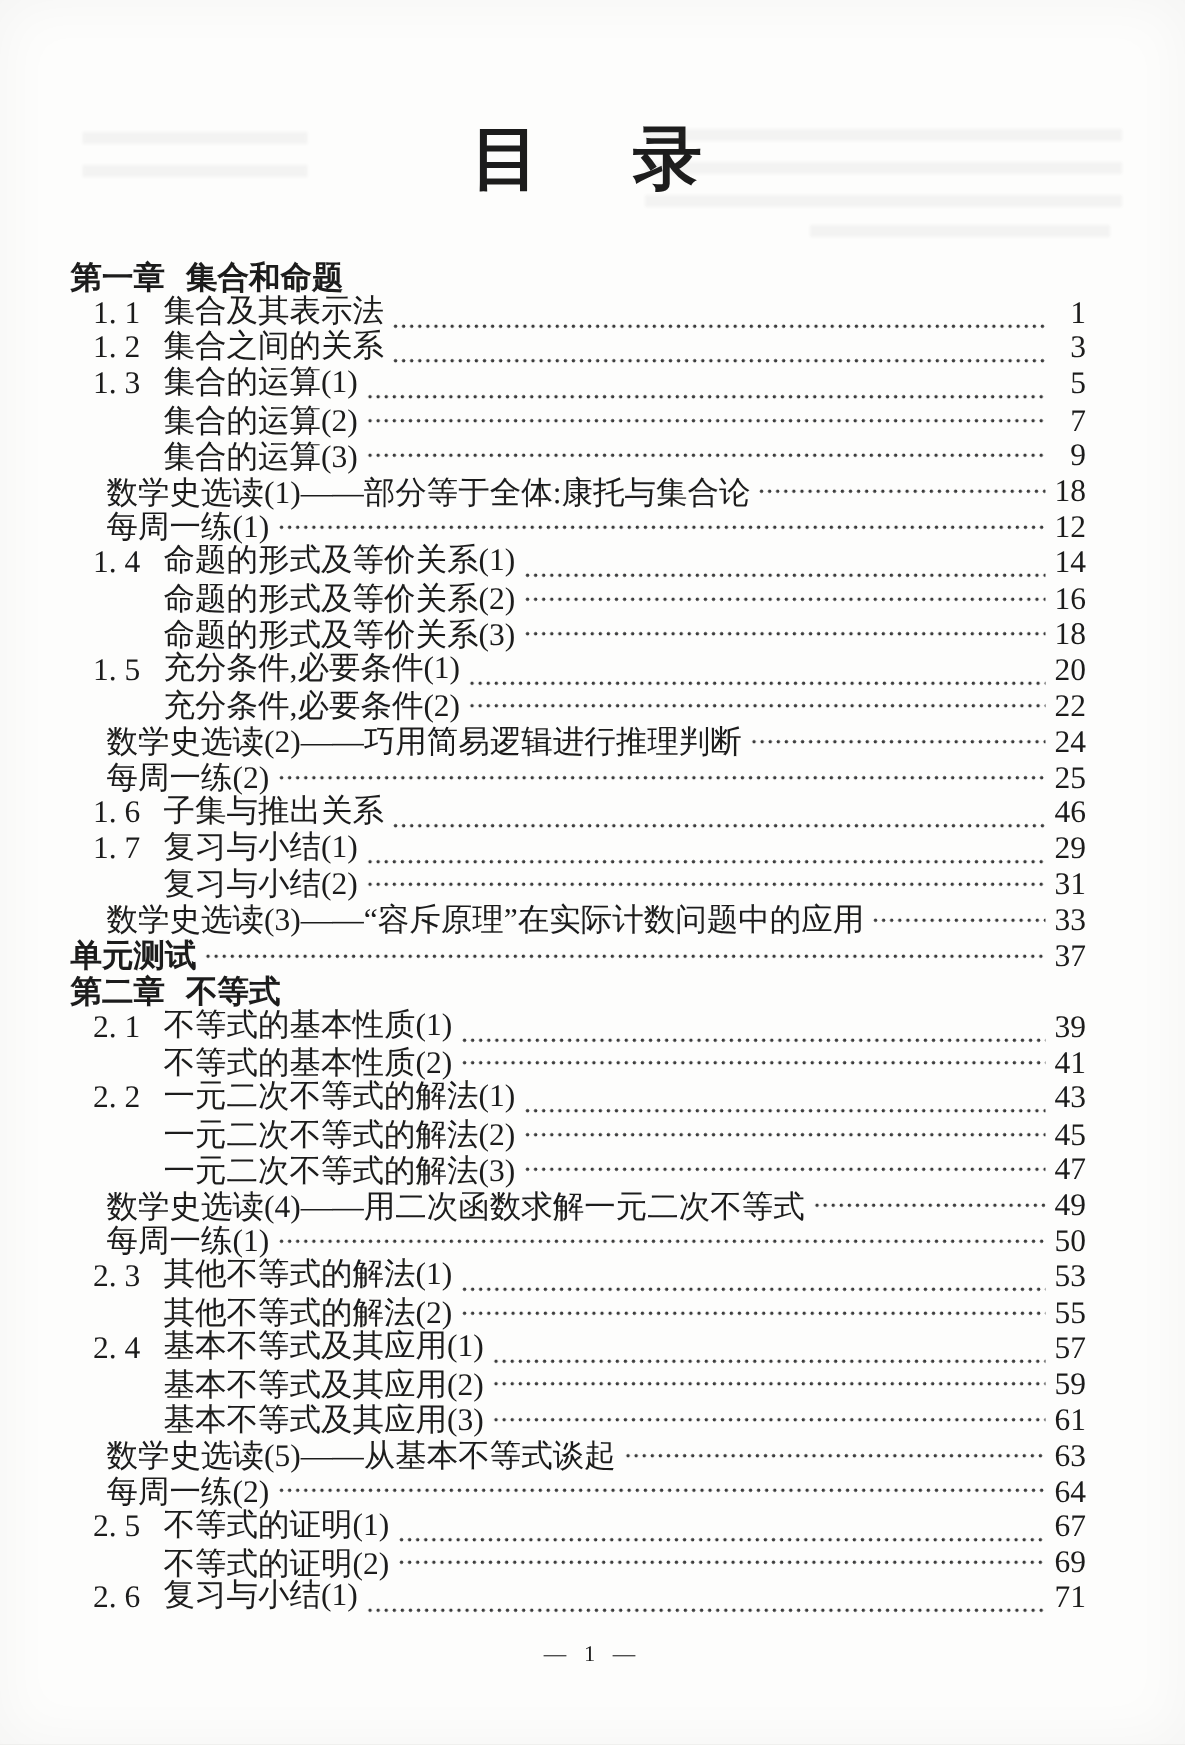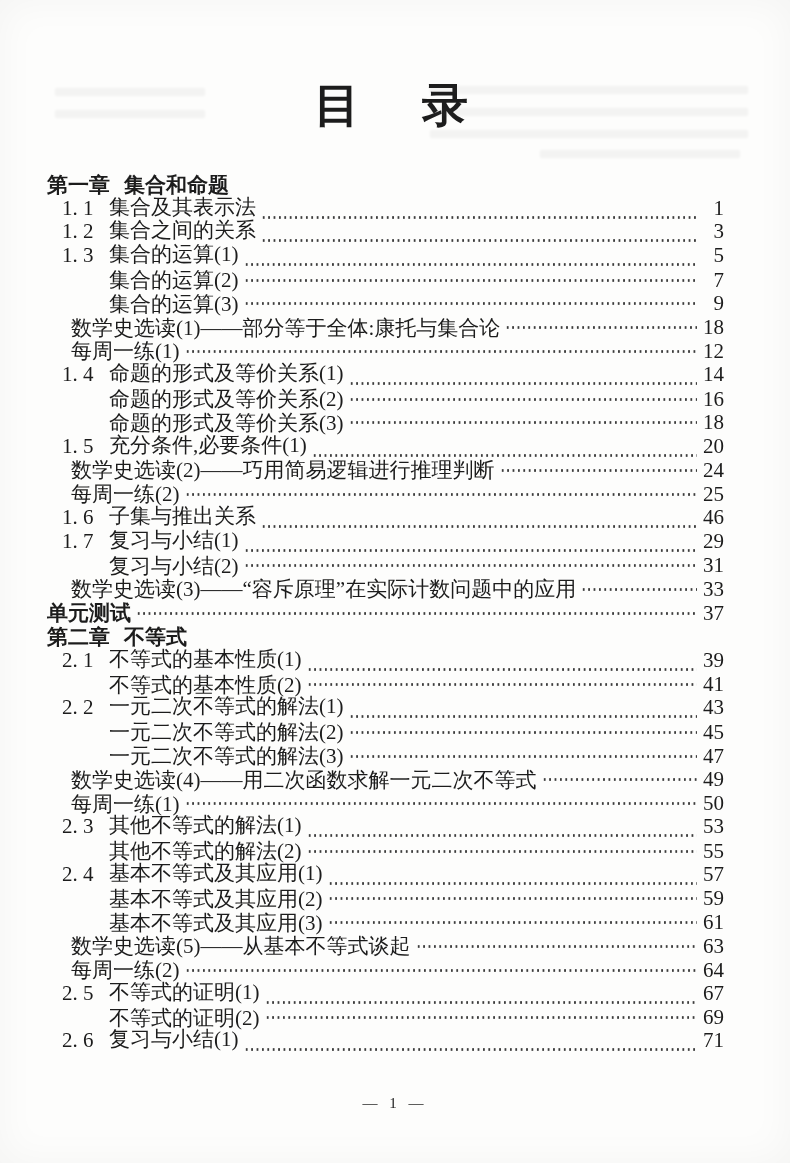--- a/index.html
+++ b/index.html
@@ -174,20 +174,26 @@
     <span class="label">命题的形式及等价关系(3)</span>
     <span class="dots"></span>
     <span class="page">18</span>
   </div>
       <div class="toc-row t-section">
     <span class="num">1. 5</span>
     <span class="label">充分条件,必要条件(1)</span>
     <span class="dots"></span>
     <span class="page">20</span>
   </div>
+      <div class="toc-row t-cont">
+
+    <span class="label">充分条件,必要条件(2)</span>
+    <span class="dots"></span>
+    <span class="page">22</span>
+  </div>
       <div class="toc-row t-special">
 
     <span class="label">数学史选读(2)——巧用简易逻辑进行推理判断</span>
     <span class="dots"></span>
     <span class="page">24</span>
   </div>
       <div class="toc-row t-special">
 
     <span class="label">每周一练(2)</span>
     <span class="dots"></span>

